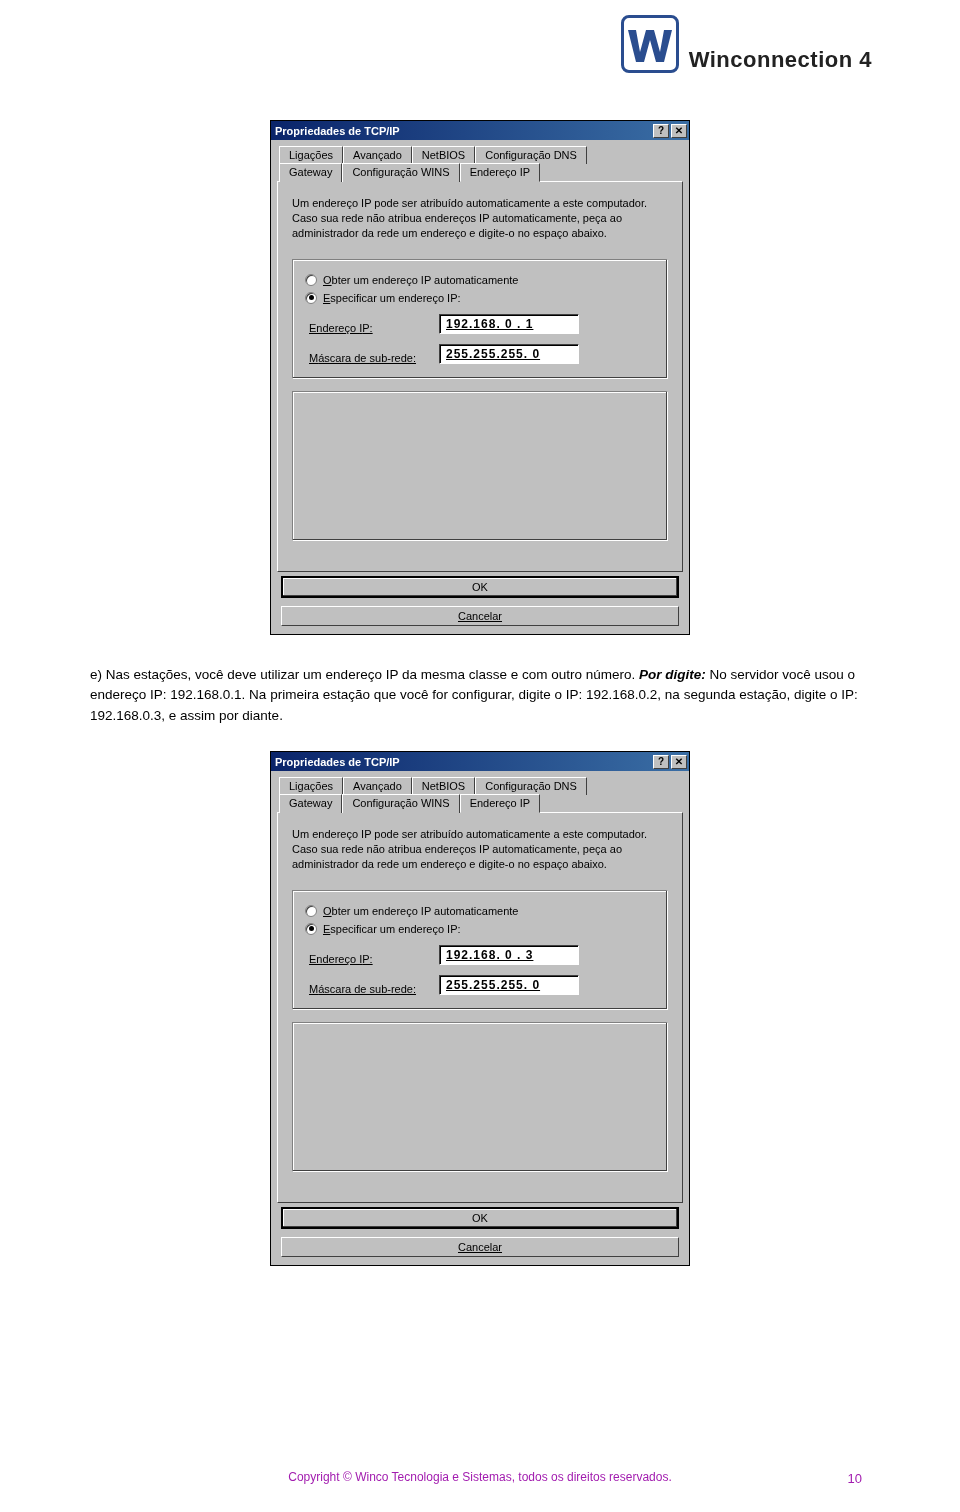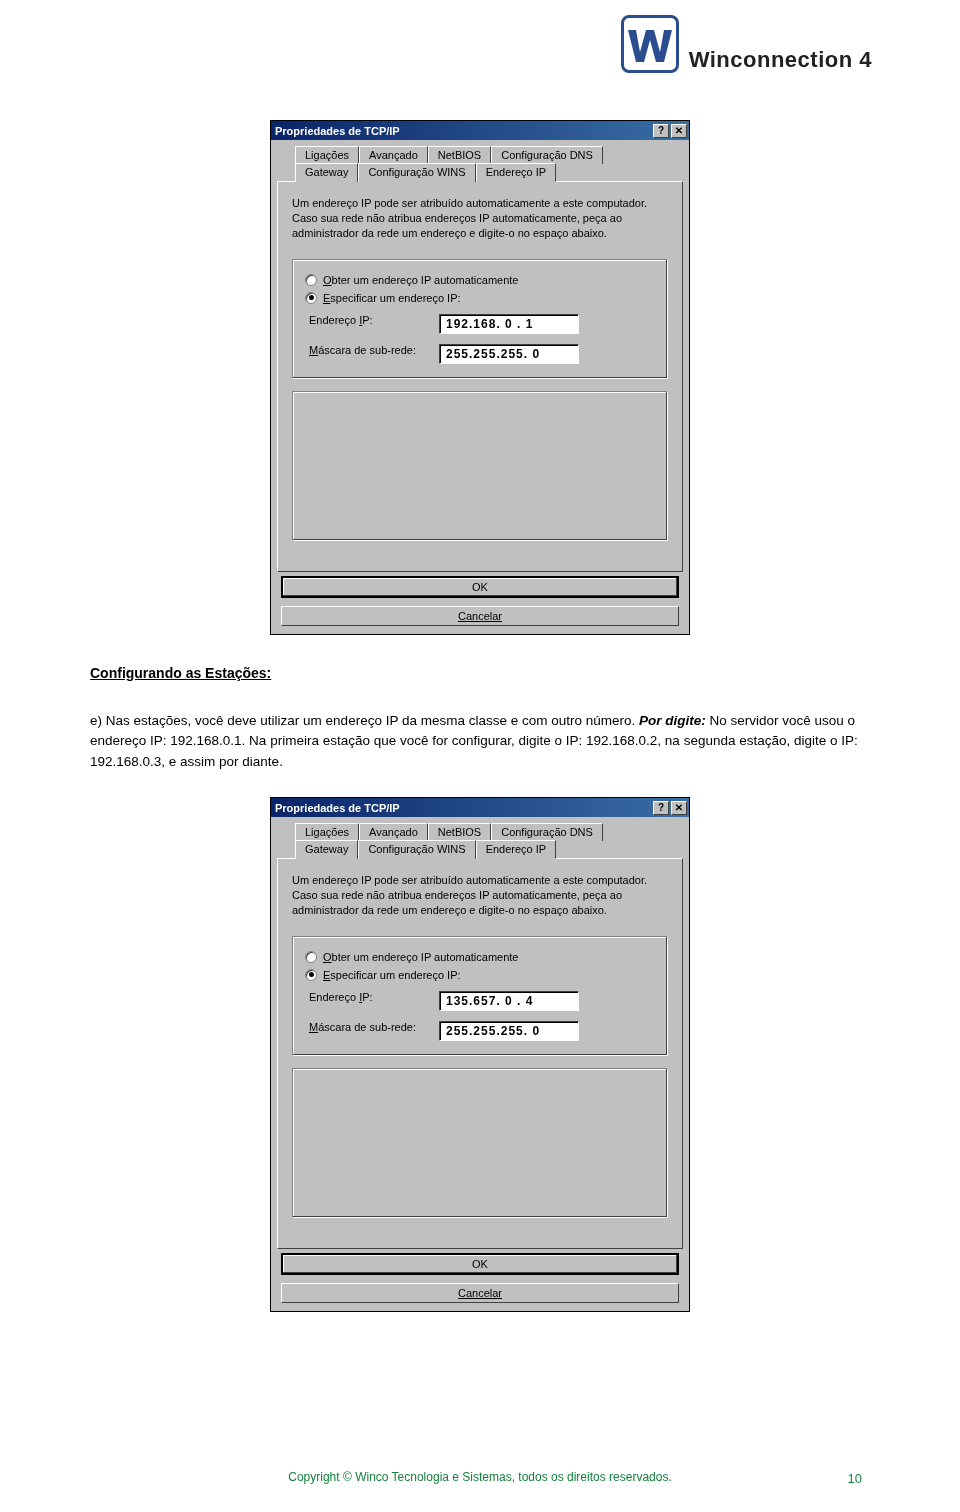--- a/index.html
+++ b/index.html
@@ -73,21 +73,21 @@
     font-size: 10px; font-weight:bold; color:#000;
     display:flex; align-items:center; justify-content:center;
     line-height:1;
   }
   .dlg-body {
     padding: 6px;
     background: #c0c0c0;
   }
   .tabs-row {
     display: flex;
-    margin-left: 18px;
+    margin-left: 2px;
     position: relative;
     z-index: 2;
   }
   .tabs-row.row2 { margin-top: -1px; }
   .tab {
     background:#c0c0c0;
     border-top:1px solid #fff;
     border-left:1px solid #fff;
     border-right:1px solid #404040;
     padding: 2px 9px 3px 9px;
@@ -128,21 +128,21 @@
     width:12px; height:12px; border-radius:50%;
     background:#fff; border:1px solid #808080;
     box-shadow: inset 1px 1px 0 #404040;
     margin-right:6px;
     display:flex; align-items:center; justify-content:center;
     flex:0 0 12px;
   }
   .radio .dot { width:5px; height:5px; border-radius:50%; background:#000; }
   .u { text-decoration: underline; }
 
-  .field-row { display:flex; align-items:flex-start; margin: 10px 0 0 4px; }
+  .field-row { display:flex; align-items:flex-end; margin: 10px 0 0 4px; text-decoration: underline; }
   .field-lbl { width: 130px; font-size:11px; }
   .ipbox {
     background:#fff;
     border-top:1px solid #404040; border-left:1px solid #404040;
     border-right:1px solid #fff; border-bottom:1px solid #fff;
     box-shadow: inset 1px 1px 0 #000;
     padding: 2px 6px;
     font-family: "MS Sans Serif", Tahoma, sans-serif;
     font-size: 12px; font-weight:bold;
     width: 140px;
@@ -188,21 +188,21 @@
   .para .bi { font-weight:bold; font-style:italic; }
   .para .i { font-style: italic; }
 
   .footer {
     position:absolute;
     bottom: 28px;
     left: 90px; right: 90px;
     font-family: Verdana, sans-serif;
     font-size: 12px;
     text-align:center;
-    color:#15803d;
+    color:#a21caf;
   }
   .pagenum {
     position:absolute;
     right:8px; bottom:-2px;
     font-size: 13px;
   }
 </style>
 </head>
 <body>
 
@@ -259,21 +259,20 @@
         </div>
         <div class="group small"></div>
       </div>
       <div class="dlg-buttons">
         <div class="btn default">OK</div>
         <div class="btn plain">Cancelar</div>
       </div>
     </div>
   </div>
 
-  <div class="section-head">Configurando as Estações:</div>
 
   <div class="para">
     <span>e) Nas estações, você deve utilizar um endereço IP da mesma classe e com outro número. </span><span class="bi">Por digite:</span><span> No servidor você usou o endereço IP: 192.168.0.1. Na primeira estação que você for configurar, digite o IP: 192.168.0.2, na segunda estação, digite o IP: 192.168.0.3, e assim por diante.</span>
   </div>
 
   <div class="dlg">
     <div class="titlebar">
       <span class="title-txt">Propriedades de TCP/IP</span>
       <span class="tbtn">?</span>
       <span class="tbtn">✕</span>
@@ -298,21 +297,21 @@
             <span><span class="u">O</span>bter um endereço IP automaticamente</span>
           </div>
           <div class="radio-row">
             <span class="radio">
                 <span class="dot"></span>
               </span>
             <span><span class="u">E</span>specificar um endereço IP:</span>
           </div>
           <div class="field-row">
             <span class="field-lbl">Endereço <span class="u">I</span>P:</span>
-            <span class="ipbox">135.657. 0 .  4</span>
+            <span class="ipbox">192.168. 0 .  3</span>
           </div>
           <div class="field-row">
             <span class="field-lbl"><span class="u">M</span>áscara de sub-rede:</span>
             <span class="ipbox">255.255.255. 0</span>
           </div>
         </div>
         <div class="group small"></div>
       </div>
       <div class="dlg-buttons">
         <div class="btn default">OK</div>

